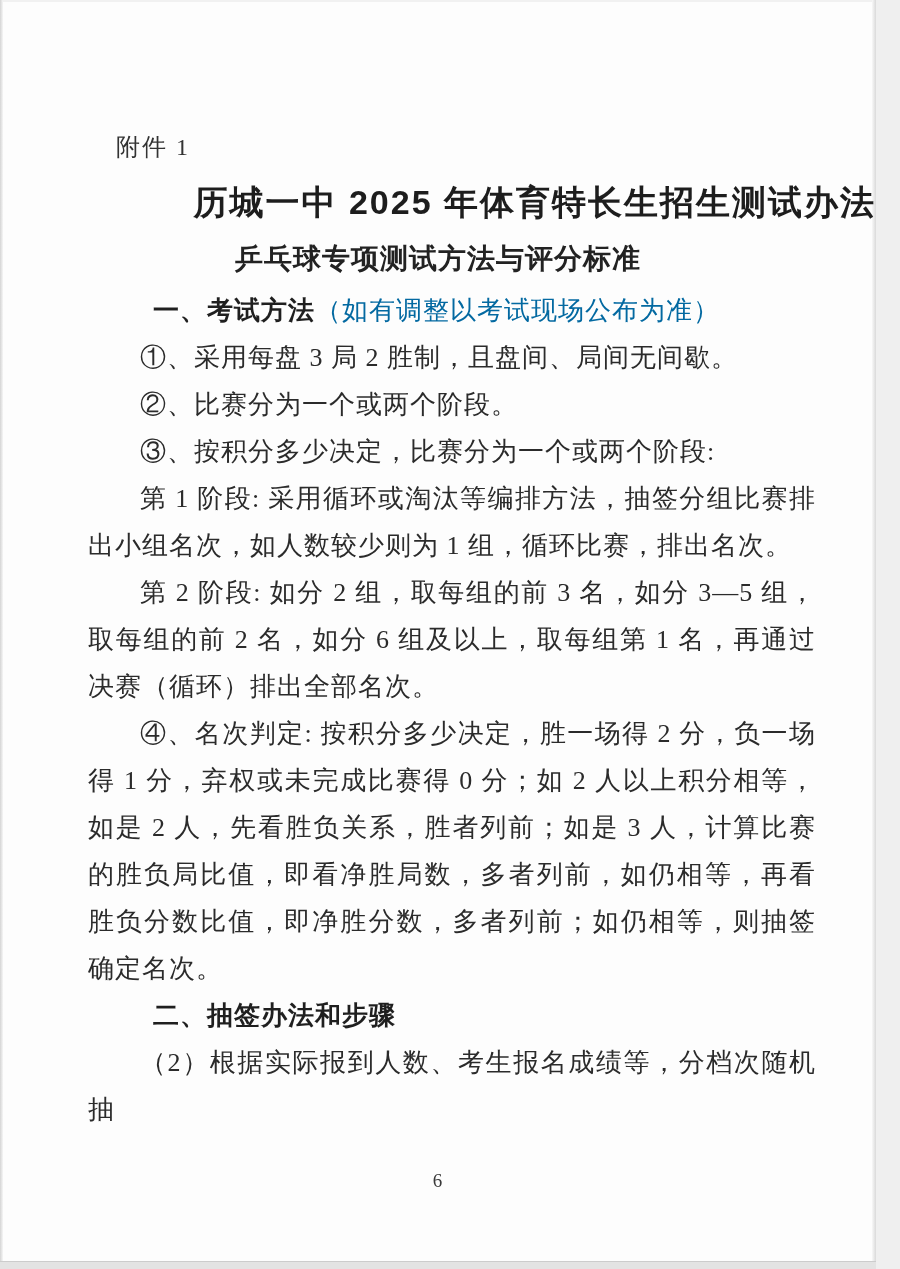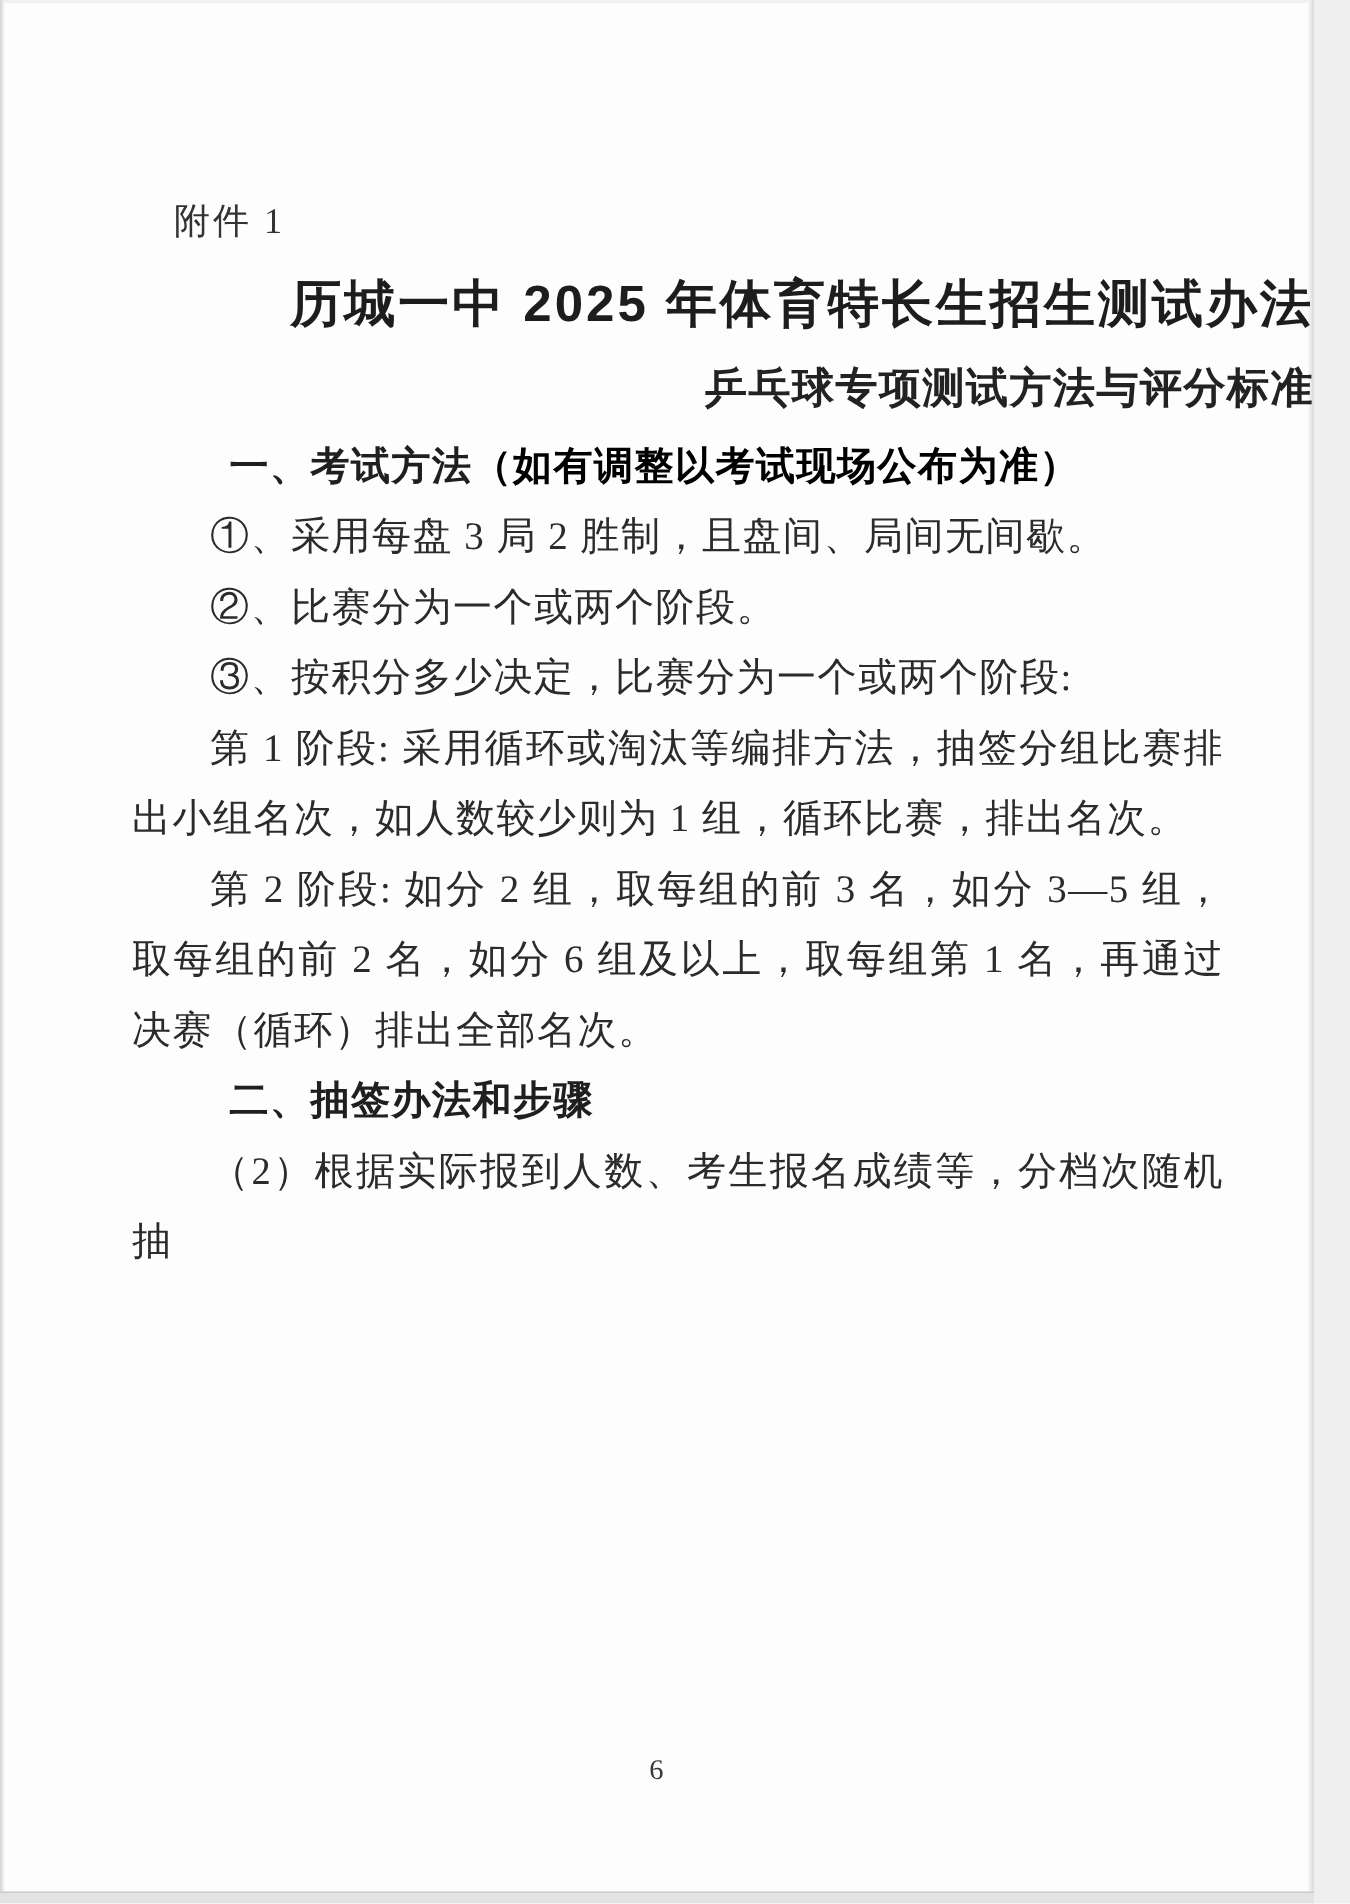--- a/index.html
+++ b/index.html
@@ -50,21 +50,21 @@
     font-family: "Liberation Sans", "DejaVu Sans", sans-serif;
     font-weight: 700;
     font-size: 34px;
     letter-spacing: 2px;
     color: #1d1d1d;
   }
   .doc-subtitle {
     position: absolute;
     top: 240px; left: 0;
     width: 100%;
-    text-align: right;
+    text-align: center;
     font-family: "Liberation Sans", "DejaVu Sans", sans-serif;
     font-weight: 700;
     font-size: 28px;
     letter-spacing: 1px;
     color: #222222;
   }
   .body-text {
     position: absolute;
     top: 287px;
     left: 88px;
@@ -80,22 +80,22 @@
     margin: 0;
   }
   .sec-heading {
     font-family: "Liberation Sans", "DejaVu Sans", sans-serif;
     font-weight: 700;
     color: #1f1f1f;
     margin-left: 13px;
   }
   .sec-heading-note {
     font-family: "Liberation Sans", "DejaVu Sans", sans-serif;
-    font-weight: 700;
-    color: #000000;
+    font-weight: 400;
+    color: #0369a1;
   }
   .page-number {
     position: absolute;
     top: 1170px; left: 0;
     width: 100%;
     text-align: center;
     font-size: 19px;
     color: #3a3a3a;
     letter-spacing: 1px;
   }
@@ -122,20 +122,21 @@
     <p>①、采用每盘 3 局 2 胜制，且盘间、局间无间歇。</p>
 
     <p>②、比赛分为一个或两个阶段。</p>
 
     <p>③、按积分多少决定，比赛分为一个或两个阶段:</p>
 
     <p>第 1 阶段: 采用循环或淘汰等编排方法，抽签分组比赛排出小组名次，如人数较少则为 1 组，循环比赛，排出名次。</p>
 
     <p>第 2 阶段: 如分 2 组，取每组的前 3 名，如分 3—5 组，取每组的前 2 名，如分 6 组及以上，取每组第 1 名，再通过决赛（循环）排出全部名次。</p>
 
+    <p>④、名次判定: 按积分多少决定，胜一场得 2 分，负一场得 1 分，弃权或未完成比赛得 0 分；如 2 人以上积分相等，如是 2 人，先看胜负关系，胜者列前；如是 3 人，计算比赛的胜负局比值，即看净胜局数，多者列前，如仍相等，再看胜负分数比值，即净胜分数，多者列前；如仍相等，则抽签确定名次。</p>
 
     <p><span class="sec-heading">二、抽签办法和步骤</span></p>
 
 
     <p>（2）根据实际报到人数、考生报名成绩等，分档次随机抽</p>
 
   </div>
 
   <div class="page-number">6</div>
 </div>

